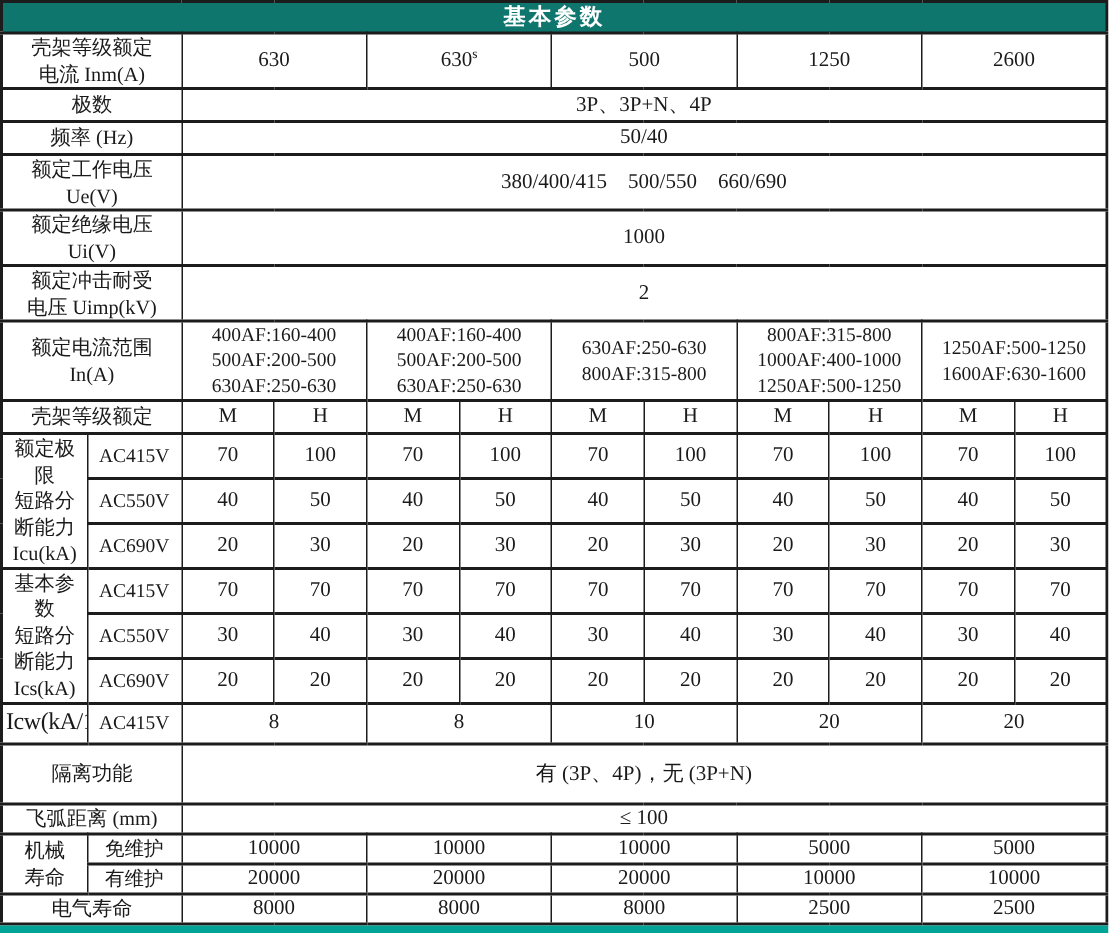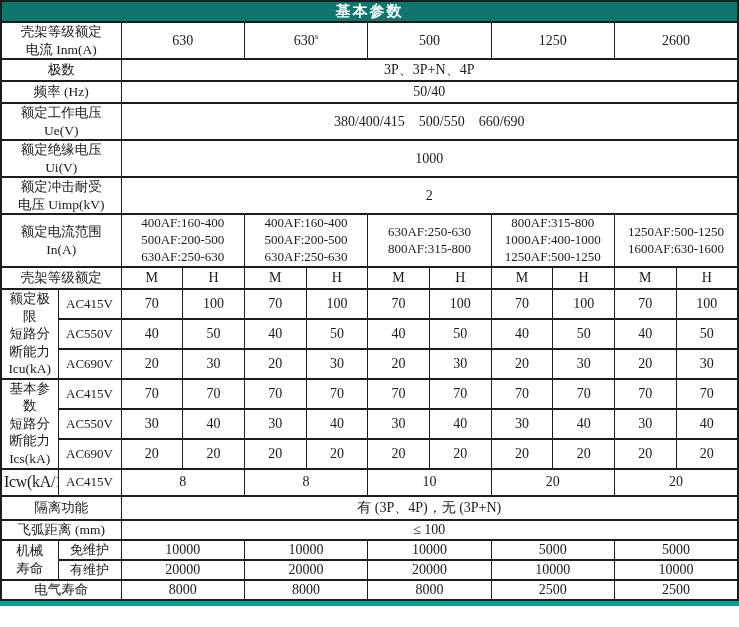--- a/index.html
+++ b/index.html
@@ -9,21 +9,21 @@
      font-size:14px;padding:0 2px;overflow:hidden;}
   .title-cell{background:#0f766e;color:#ffffff;font-weight:bold;font-size:15px;letter-spacing:2px;}
   .lbl{font-size:13.5px;}
   .ml{white-space:pre-line;line-height:1.3;font-family:Liberation Serif, serif;}
   .pre{white-space:pre;border-radius:16px;}
   .sm{font-size:13px;}
   .xs{font-size:16px;letter-spacing:-0.3px;}
   sup{font-size:9px;line-height:0;}
   .h-title{height:20px}.h-inm{height:36px}.h-s{height:22px}.h-m{height:36px}
   .h-in{height:50px}.h-lv{height:22px}.h-v{height:26px}.h-icw{height:27px}
-  .h-iso{height:24px}.h-arc{height:17px}.h-life{height:14px}
+  .h-iso{height:40px}.h-arc{height:17px}.h-life{height:14px}
   .bottom-bar{width:739px;height:5px;background:#00a396;}
 </style>
 </head>
 <body>
 
 <div class="page">
 <table class="spec">
   <colgroup>
     <col style="width:57px">
         <col style="width:63px">

